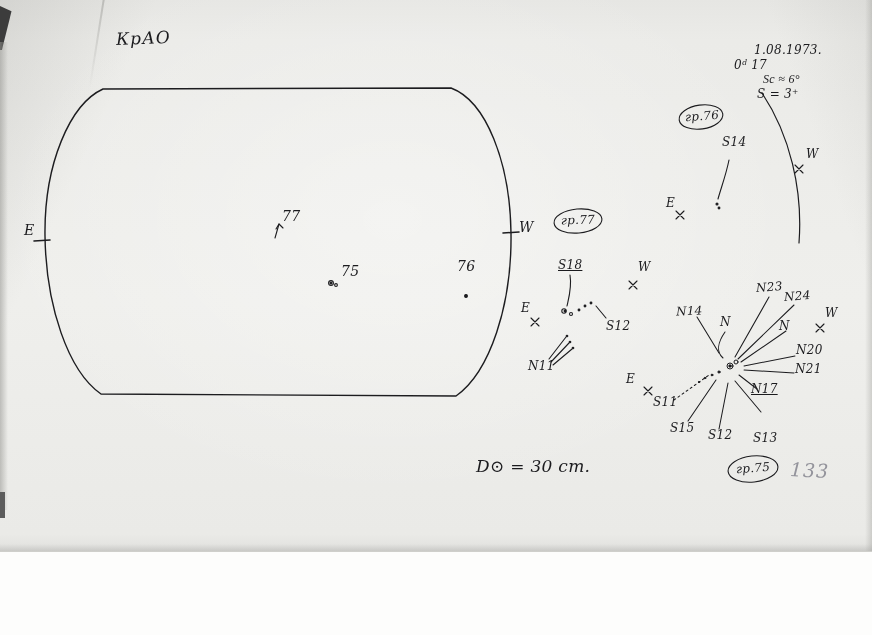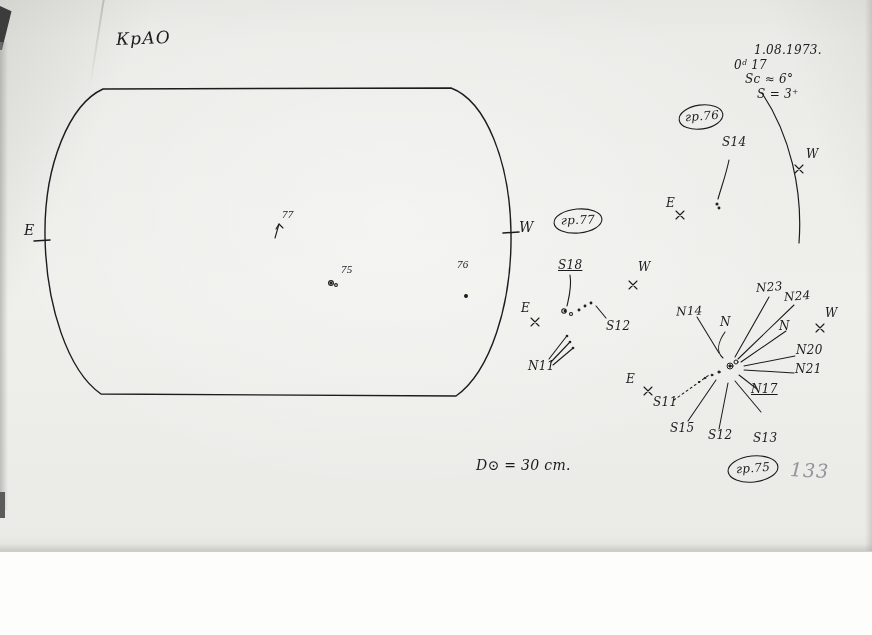--- a/index.html
+++ b/index.html
@@ -42,23 +42,23 @@
   .crease {
     position:absolute; left:96px; top:-4px; width:2px; height:92px;
     background:linear-gradient(rgba(140,140,136,.45), rgba(140,140,136,0));
     transform:rotate(9deg);
   }
   svg.overlay { position:absolute; left:0; top:0; }
   .lbl {
     position:absolute; white-space:nowrap; color:#1b1b1e;
     font-style:italic; font-size:12px; line-height:1; letter-spacing:.3px;
   }
-  .sz10 { font-size:11px;font-family:Liberation Serif, serif; }
+  .sz10 { font-size:14px; }
   .sz14 { font-size:14px; }
-  .sz15 { font-size:14px; }
+  .sz15 { font-size:17px; }
   .sz17 { font-size:17px; letter-spacing:1px; }
   .grp { width:46px; text-align:center; font-size:12px; }
   .pencil { color:#93939b; font-size:19px; transform:rotate(3deg); letter-spacing:1px; }
   .r-2 { transform:rotate(-2deg); }
   .r-4 { transform:rotate(-4deg); }
 </style>
 </head>
 <body>
 
 <div class="canvas">
@@ -149,21 +149,21 @@
       <path d="M 531 318 L 539 326 M 539 318 L 531 326"></path>
       <path d="M 816 324 L 824 332 M 824 324 L 816 332"></path>
       <path d="M 644 387 L 652 395 M 652 387 L 644 395"></path>
     </g>
   </svg>
 
   <span class="lbl sz17 r-2" style="left:116px; top:30px;">КрАО</span>
 
   <span class="lbl" style="left:754px; top:44px;">1.08.1973.</span>
   <span class="lbl" style="left:734px; top:59px;">0ᵈ 17</span>
-  <span class="lbl" style="left:745px; top:73px;">Sc ≈ 6°</span>
+  <span class="lbl" style="left:763px; top:73px;font-family:Liberation Serif, serif;">Sc ≈ 6°</span>
   <span class="lbl" style="left:757px; top:88px;">S = 3⁺</span>
 
   <span class="lbl sz14" style="left:24px; top:223px;">E</span>
   <span class="lbl sz14" style="left:519px; top:220px;">W</span>
   <span class="lbl sz10" style="left:282px; top:209px;">77</span>
   <span class="lbl sz10" style="left:341px; top:264px;">75</span>
   <span class="lbl sz10" style="left:457px; top:259px;">76</span>
 
   <span class="lbl grp r-4" style="left:679px; top:110px;">гр.76</span>
   <span class="lbl" style="left:722px; top:136px;">S14</span>

